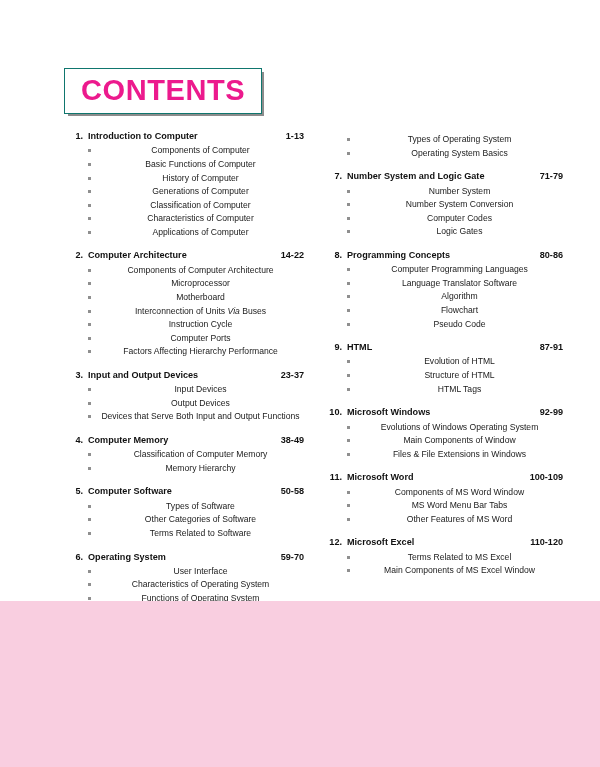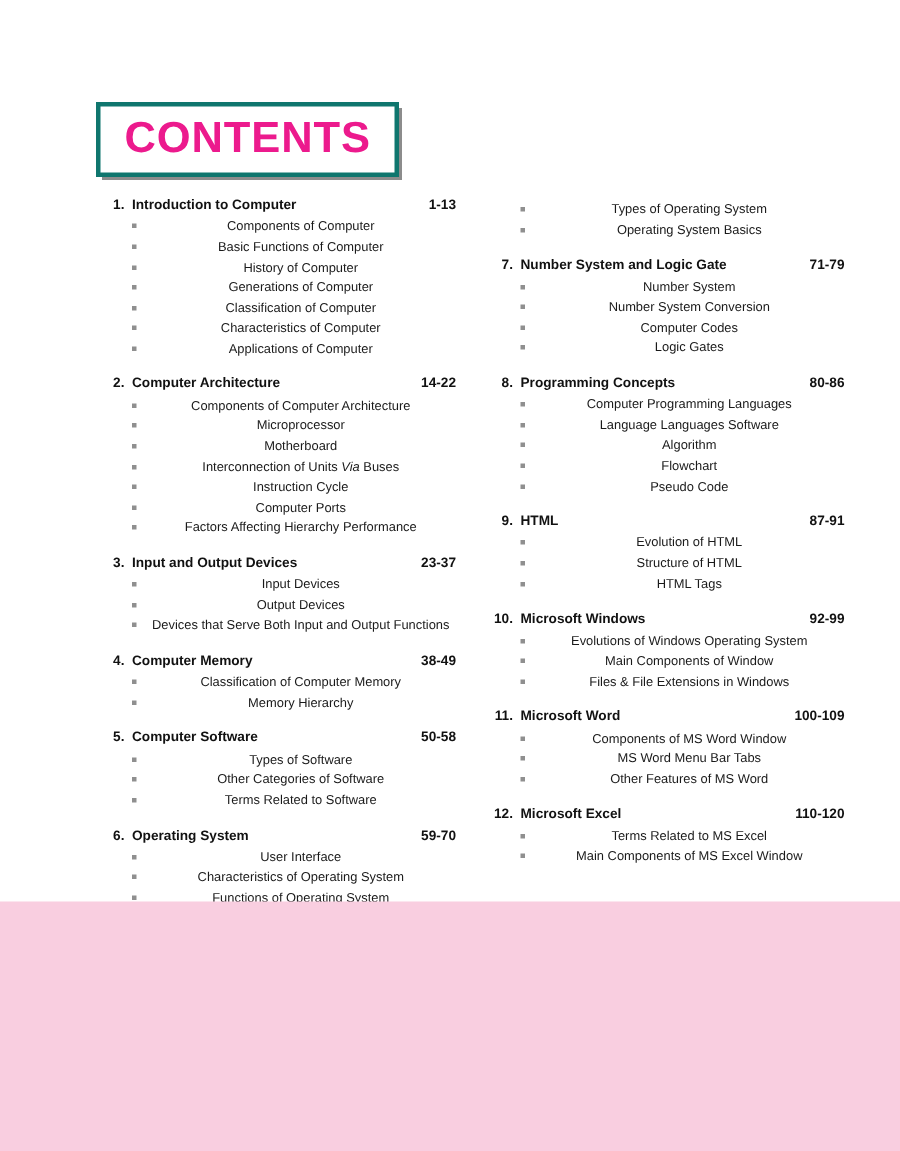--- a/index.html
+++ b/index.html
@@ -22,21 +22,21 @@
   }
 
   
   .title-wrap {
     position: absolute;
     left: 64px;
     top: 68px;
   }
   .title-box {
     display: inline-block;
-    border: 3px solid #0f766e;
+    border: 1px solid #0f766e;
     background: #ffffff;
     padding: 6px 16px 8px 16px;
     box-shadow: 3px 3px 0 -1px #8c8c8c;
     position: relative;
   }
   .title-text {
     font-size: 29px;
     font-weight: bold;
     letter-spacing: 0.6px;
     color: #ec1a8d;
@@ -221,21 +221,21 @@
           <li>Computer Codes</li>
           <li>Logic Gates</li>
         </ul>
         <div class="chapter">
           <span class="ch-num">8.</span>
           <span class="ch-title">Programming Concepts</span>
           <span class="ch-pages">80-86</span>
         </div>
         <ul class="bullets">
           <li>Computer Programming Languages</li>
-          <li>Language Languages Software</li>
+          <li>Language Translator Software</li>
           <li>Algorithm</li>
           <li>Flowchart</li>
           <li>Pseudo Code</li>
         </ul>
         <div class="chapter">
           <span class="ch-num">9.</span>
           <span class="ch-title">HTML</span>
           <span class="ch-pages">87-91</span>
         </div>
         <ul class="bullets">

